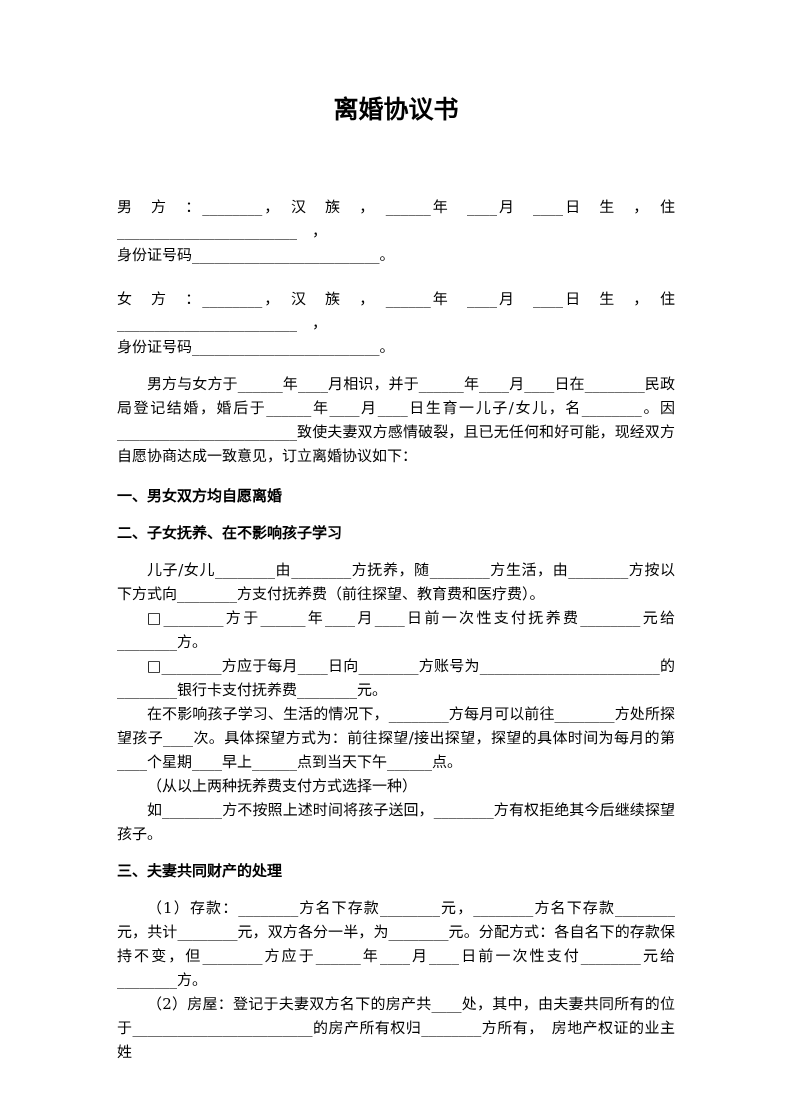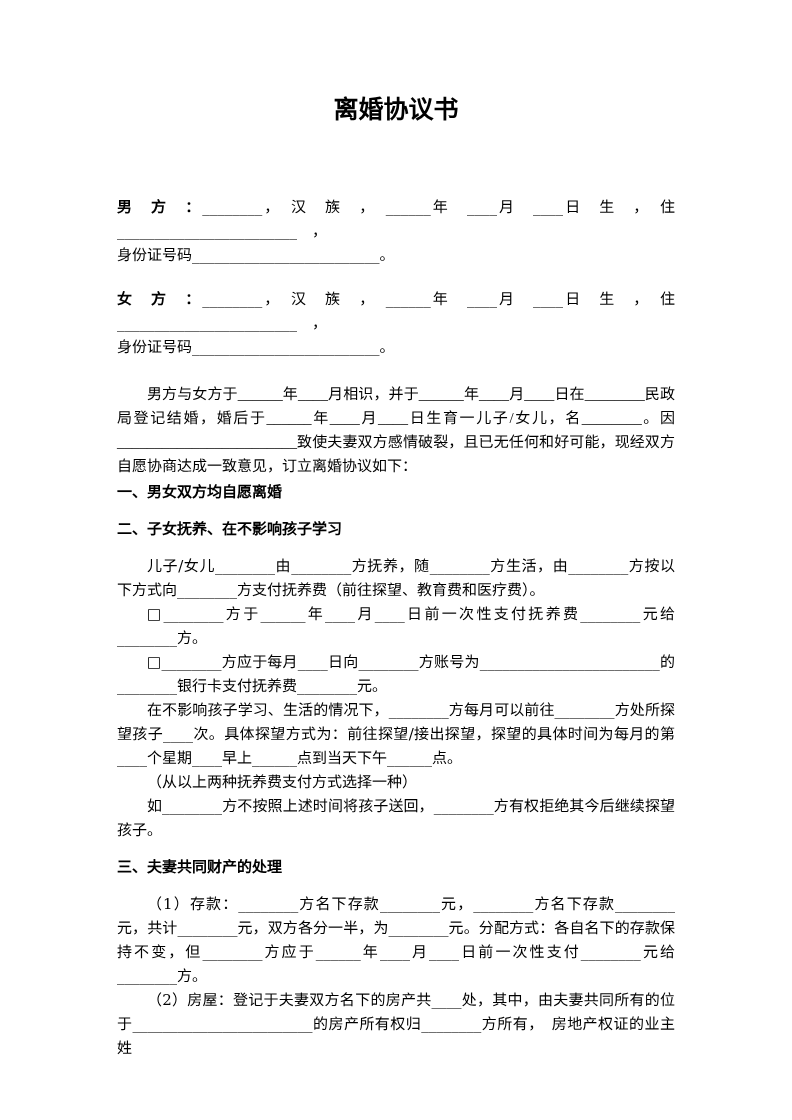--- a/index.html
+++ b/index.html
@@ -31,29 +31,29 @@
   p {
     margin: 0;
     text-align: justify;
   }
   .distribute {
     text-align: justify;
     text-align-last: justify;
   }
   .indent { text-indent: 2em; }
   .indent-sm { text-indent: 1em; }
-  .bold { font-weight: bold; }
+  .bold { font-weight: normal; }
   .heading {
     font-weight: bold;
     margin: 13px 0 13px 0;
   }
   .gap-id { }
   .gap-party { margin-top: 20px; }
-  .gap-intro { margin-top: 23px; font-family: Liberation Serif, serif; }
-  .heading-first { margin-top: 2px; }
+  .gap-intro { margin-top: 13px; }
+  .heading-first { margin-top: 16px; }
 </style>
 </head>
 <body>
 
 <div class="page">
 
   <h1 class="doc-title">离婚协议书</h1>
 
   <p class="distribute"><span class="bold">男　方　：</span><span>________，　汉　族　，　______年　____月　____日　生　，　住</span></p>
   <p>________________________　，</p>

